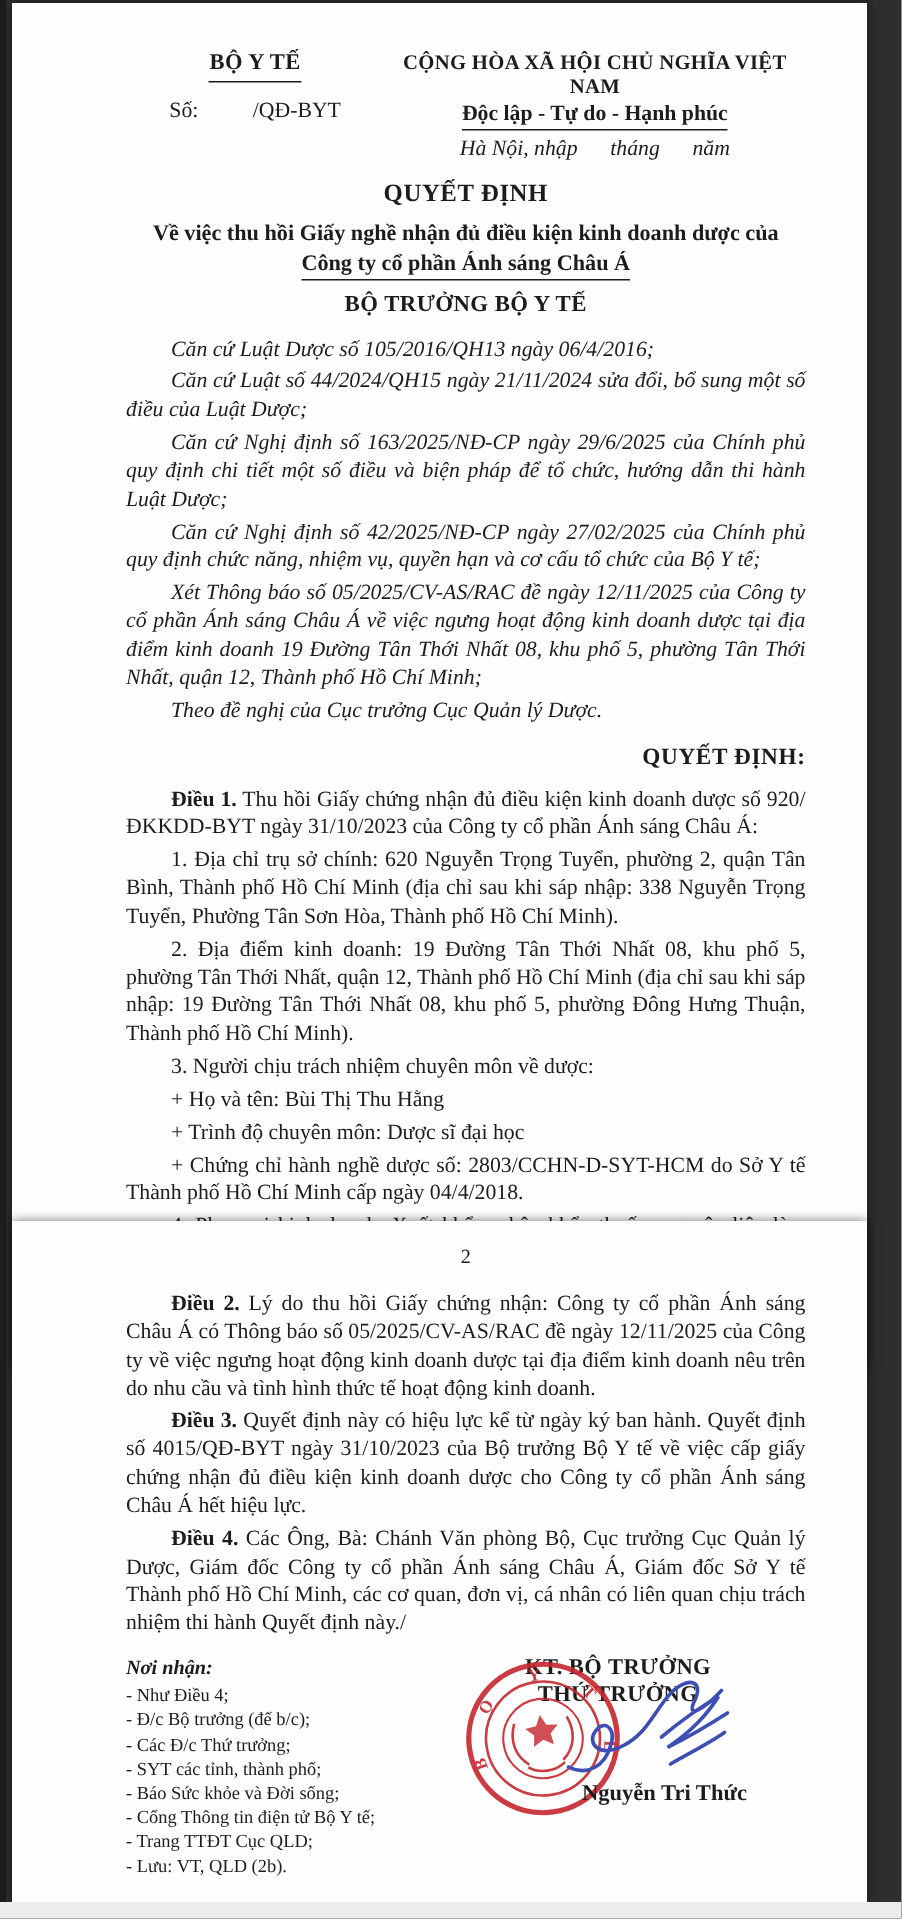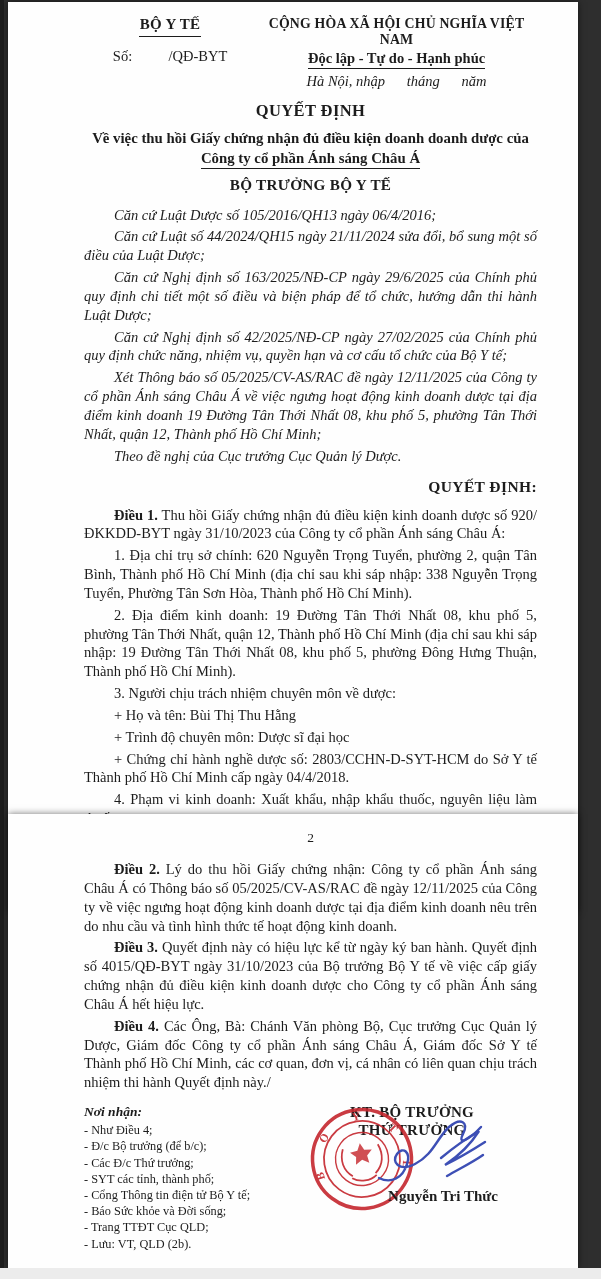--- a/index.html
+++ b/index.html
@@ -7,21 +7,21 @@
     width:601px;height:1279px;position:relative;overflow:hidden;
     background:#2e2e2e;
     font-family:"Liberation Serif","DejaVu Serif",serif;
     color:#1c1c1c;
   }
   .left-edge{position:absolute;left:0;top:0;width:4px;height:1268px;background:#1e1e1e;}
   .page{
     position:absolute;left:8px;width:570px;background:#fefefe;
     box-sizing:border-box;box-shadow:0 0 7px rgba(0,0,0,.55);
   }
-  .page1{top:2px;height:910px;padding:14px 41px 0 76px;}
+  .page1{top:2px;height:910px;padding:32px 41px 0 76px;}
   .page2{top:814px;height:454px;padding:16px 41px 0 76px;}
   .bottom-bar{position:absolute;left:0;top:1268px;width:601px;height:11px;background:#ececec;}
 
   
   .hdr{display:flex;font-size:14px;}
   .hdr-left{width:38%;text-align:center;}
   .hdr-right{width:62%;text-align:center;}
   .org{font-weight:bold;font-size:15px;letter-spacing:.3px;}
   .org-rule{width:62px;border-top:1.4px solid #1c1c1c;margin:3px auto 11px;}
   .num-line{font-size:14.5px;white-space:pre;}
@@ -70,21 +70,21 @@
     </div>
     <div class="hdr-right">
       <div class="rep1">CỘNG HÒA XÃ HỘI CHỦ NGHĨA VIỆT NAM</div>
       <div><span class="rep2">Độc lập - Tự do - Hạnh phúc</span></div>
       <div class="place-date">Hà Nội, nhập      tháng      năm</div>
     </div>
   </div>
 
   <div class="title-block">
     <div class="doc-type">QUYẾT ĐỊNH</div>
-    <div class="subject">Về việc thu hồi Giấy chứng nhận đủ điều kiện doanh doanh dược của</div>
+    <div class="subject">Về việc thu hồi Giấy nghề nhận đủ điều kiện kinh doanh dược của</div>
     <div><span class="subject-u">Công ty cổ phần Ánh sáng Châu Á</span></div>
     <div class="issuer">BỘ TRƯỞNG BỘ Y TẾ</div>
   </div>
 
   <div class="recitals">
       <p class="recital">Căn cứ Luật Dược số 105/2016/QH13 ngày 06/4/2016;</p>
       <p class="recital">Căn cứ Luật số 44/2024/QH15 ngày 21/11/2024 sửa đổi, bổ sung một số điều của Luật Dược;</p>
       <p class="recital">Căn cứ Nghị định số 163/2025/NĐ-CP ngày 29/6/2025 của Chính phủ quy định chi tiết một số điều và biện pháp để tổ chức, hướng dẫn thi hành Luật Dược;</p>
       <p class="recital">Căn cứ Nghị định số 42/2025/NĐ-CP ngày 27/02/2025 của Chính phủ quy định chức năng, nhiệm vụ, quyền hạn và cơ cấu tổ chức của Bộ Y tế;</p>
       <p class="recital">Xét Thông báo số 05/2025/CV-AS/RAC đề ngày 12/11/2025 của Công ty cổ phần Ánh sáng Châu Á về việc ngưng hoạt động kinh doanh dược tại địa điểm kinh doanh 19 Đường Tân Thới Nhất 08, khu phố 5, phường Tân Thới Nhất, quận 12, Thành phố Hồ Chí Minh;</p>
@@ -116,22 +116,22 @@
   <p class="art"><span class="lead">Điều 4.</span><span> Các Ông, Bà: Chánh Văn phòng Bộ, Cục trưởng Cục Quản lý Dược, Giám đốc Công ty cổ phần Ánh sáng Châu Á, Giám đốc Sở Y tế Thành phố Hồ Chí Minh, các cơ quan, đơn vị, cá nhân có liên quan chịu trách nhiệm thi hành Quyết định này./</span></p>
 
   <div class="footer">
     <div class="recipients">
       <div class="recip-title">Nơi nhận:</div>
       <div>
           <p class="recip-item">- Như Điều 4;</p>
           <p class="recip-item">- Đ/c Bộ trưởng (để b/c);</p>
           <p class="recip-item">- Các Đ/c Thứ trưởng;</p>
           <p class="recip-item">- SYT các tỉnh, thành phố;</p>
+          <p class="recip-item">- Báo Sức khỏe và Đời sống;</p>
           <p class="recip-item">- Cổng Thông tin điện tử Bộ Y tế;</p>
-          <p class="recip-item">- Báo Sức khỏe và Đời sống;</p>
           <p class="recip-item">- Trang TTĐT Cục QLD;</p>
           <p class="recip-item">- Lưu: VT, QLD (2b).</p>
         </div>
     </div>
 
     <div class="sign-block">
       <div class="kt">KT. BỘ TRƯỞNG</div>
       <div class="thu">THỨ TRƯỞNG</div>
 
       <svg class="seal" viewBox="0 0 120 120">

